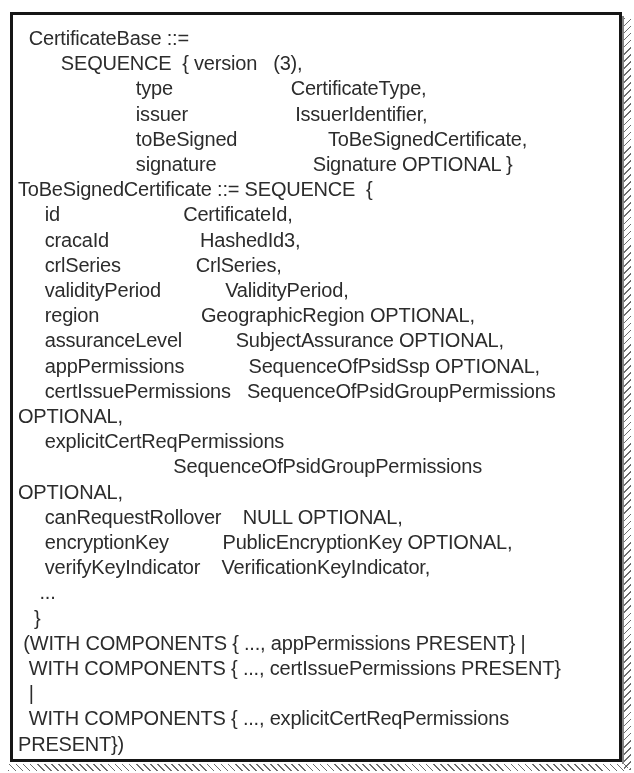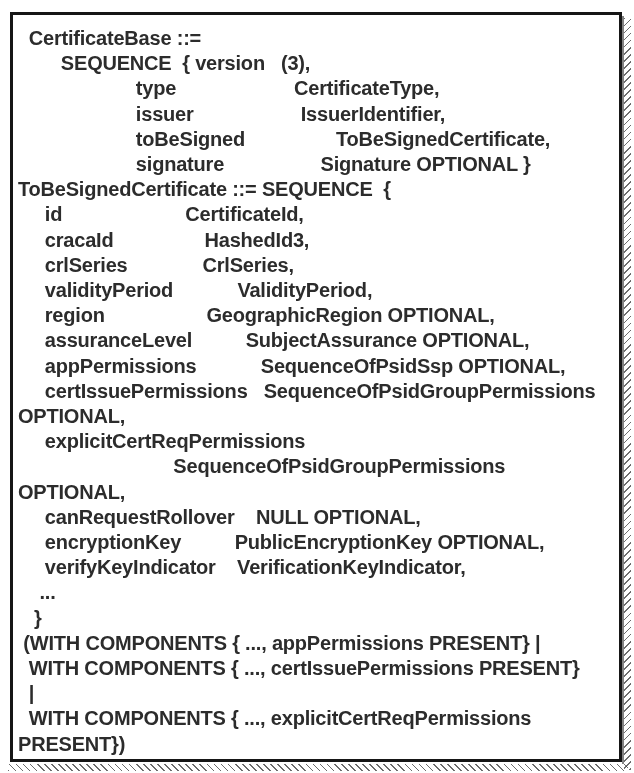--- a/index.html
+++ b/index.html
@@ -8,21 +8,20 @@
     background: #ffffff;
     width: 634px;
     height: 773px;
     overflow: hidden;
   }
   .canvas {
     position: relative;
     width: 634px;
     height: 773px;
     background: var(--bg, #ffffff);
-    font-weight: bold;
   }
   .figure-box {
     position: absolute;
     left: 10px;
     top: 12px;
     width: 612px;
     height: 750px;
     box-sizing: border-box;
     border: 3px solid var(--border, #161616);
     background: var(--bg, #ffffff);

